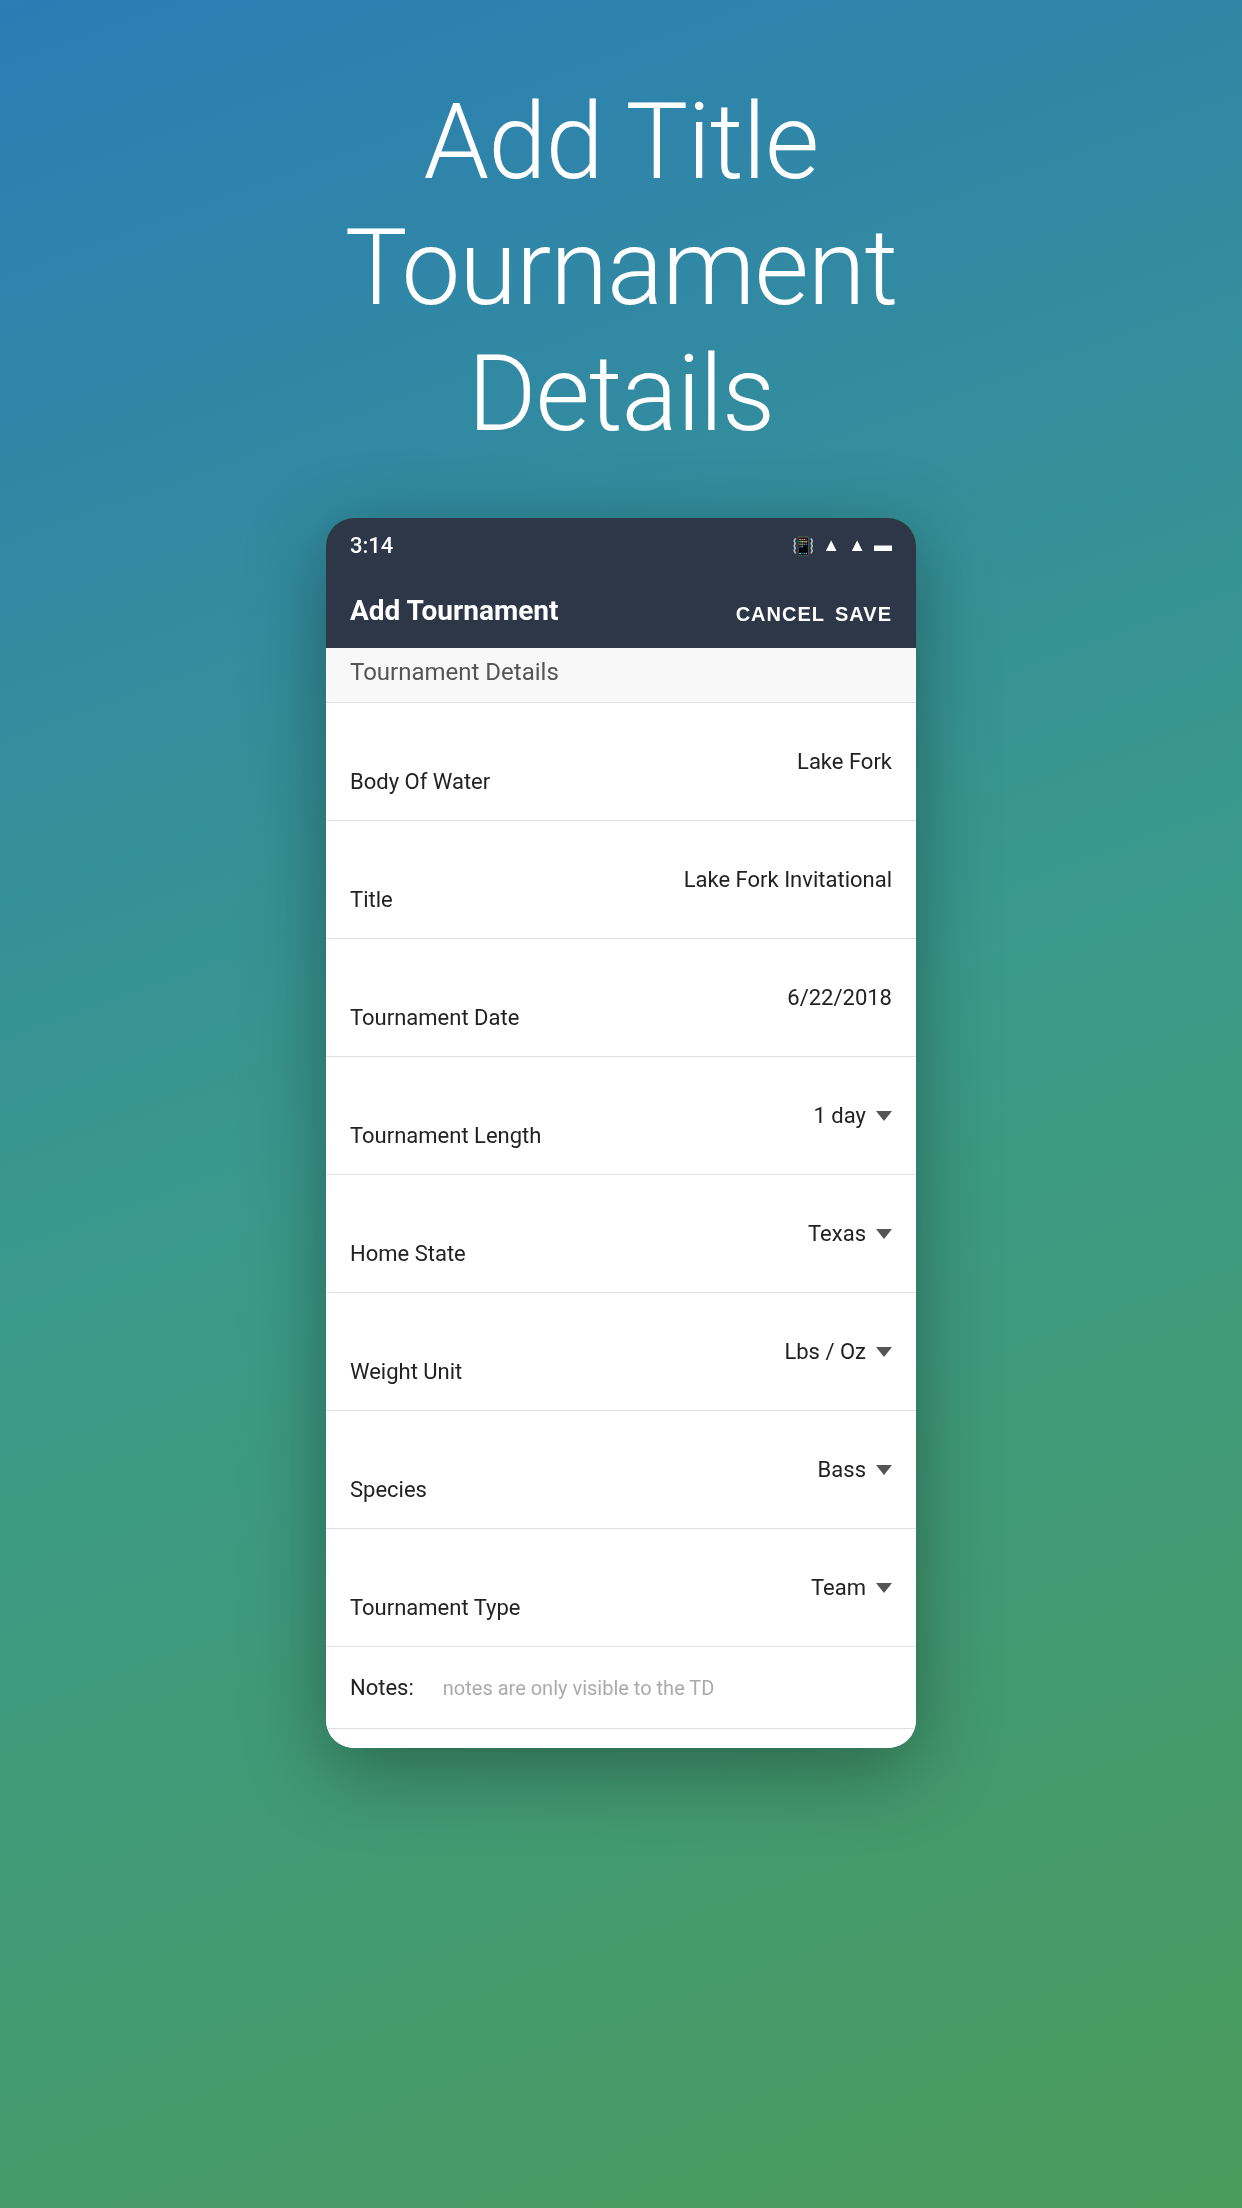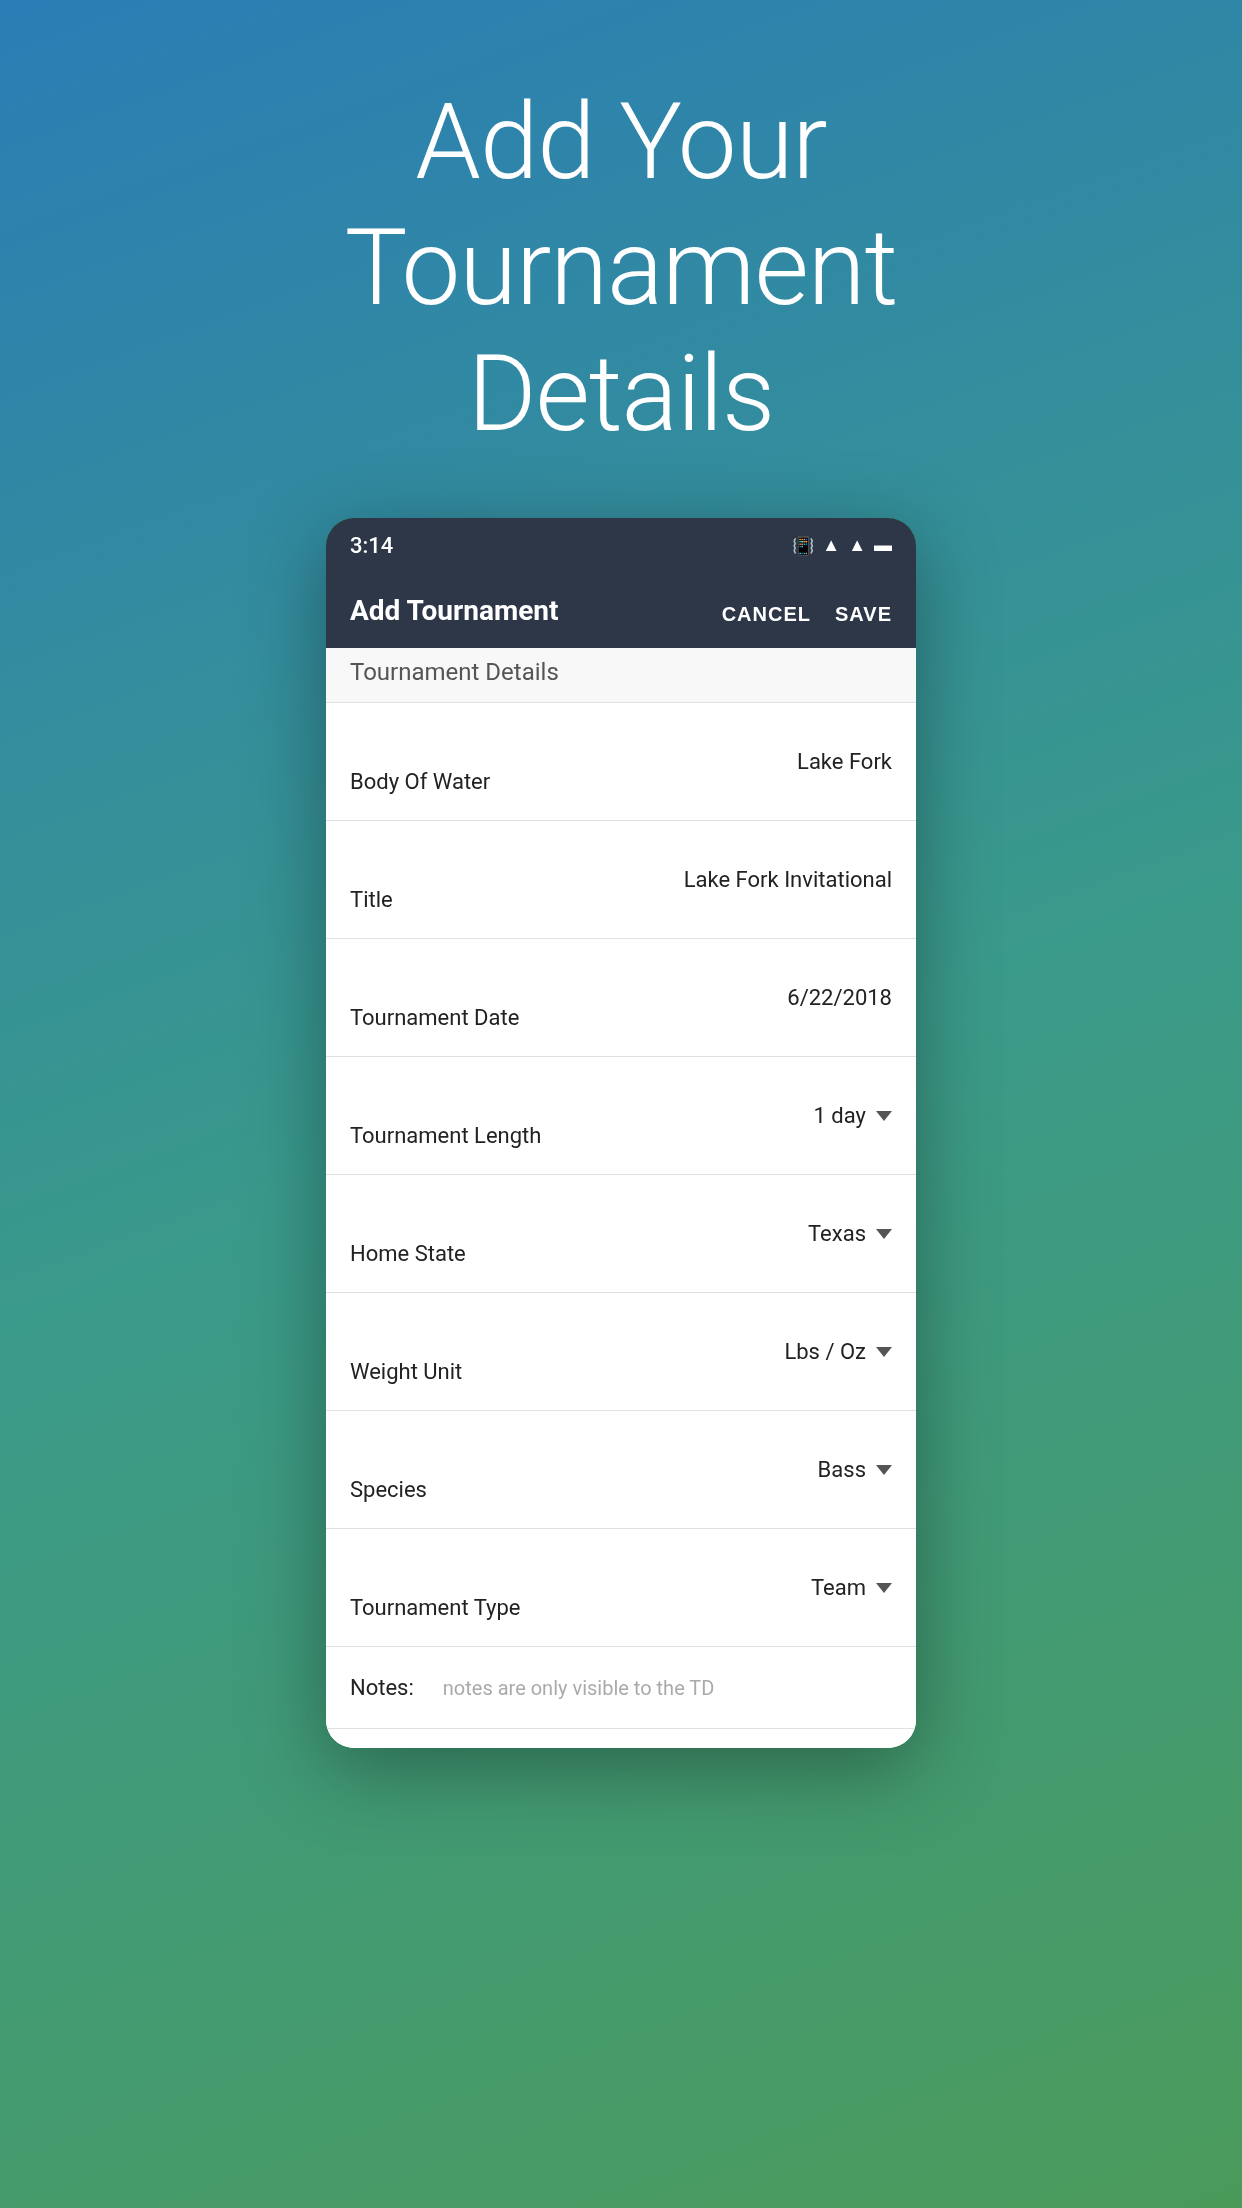--- a/index.html
+++ b/index.html
@@ -76,21 +76,21 @@
     }
 
     .app-bar-title {
       color: white;
       font-size: 28px;
       font-weight: 700;
     }
 
     .app-bar-actions {
       display: flex;
-      gap: 24px;
+      gap: 10px;
       margin-top: 8px;
     }
 
     .app-bar-btn {
       color: white;
       font-size: 20px;
       font-weight: 600;
       letter-spacing: 1px;
       background: none;
       border: none;
@@ -169,21 +169,21 @@
 
     .bottom-border {
       border-top: 1px solid #e0e0e0;
       height: 20px;
       background: white;
     }
   </style>
 </head>
 <body>
 
-<div class="page-title" style="white-space: pre-line;">Add Your
+<div class="page-title" style="white-space: pre-line;">Add Title
 Tournament
 Details</div>
 
 <div class="phone-container">
 
   <div class="status-bar">
     <span class="status-time">3:14</span>
     <div class="status-icons">
 
       <span class="status-icon">📳</span>

